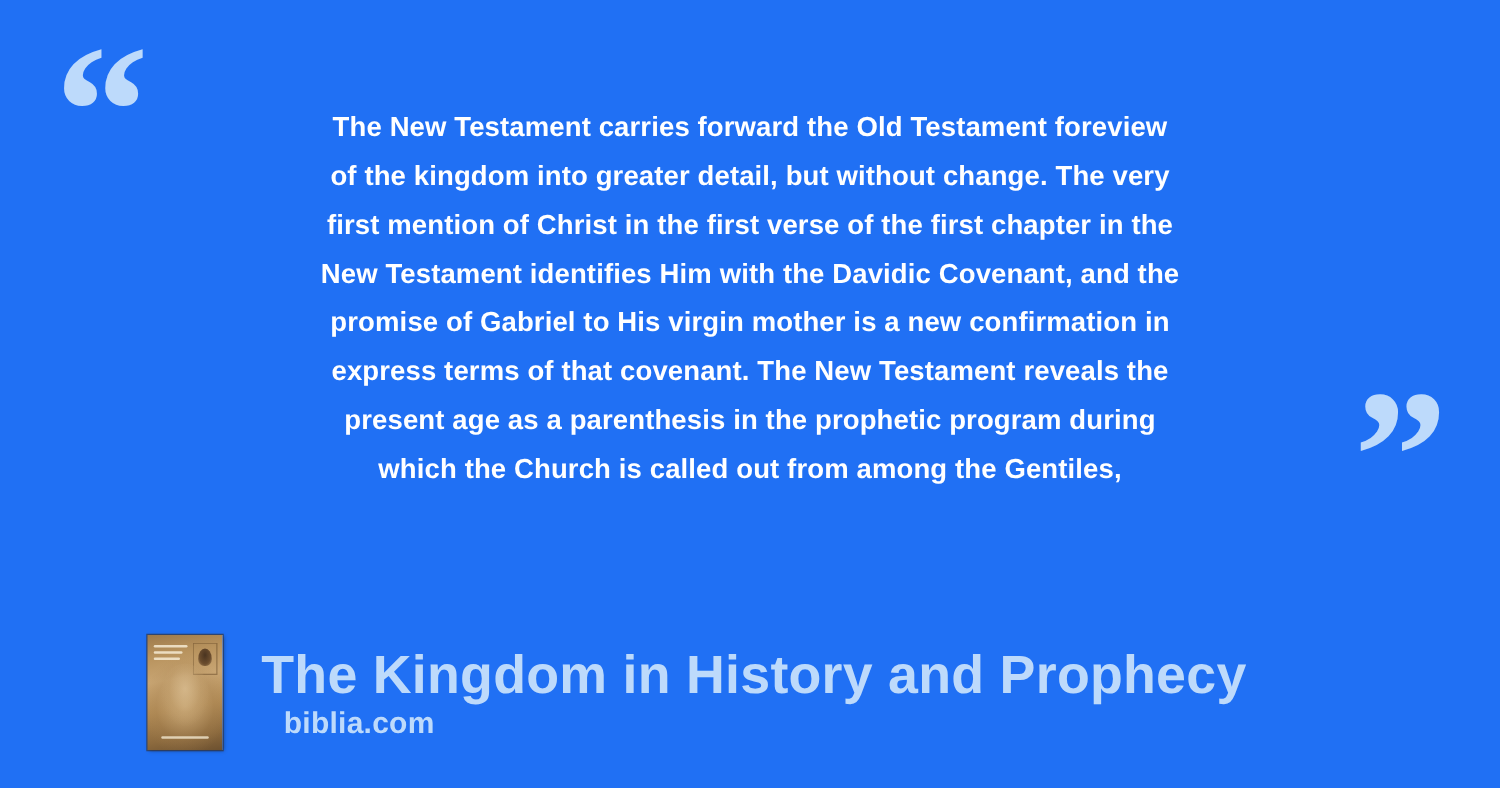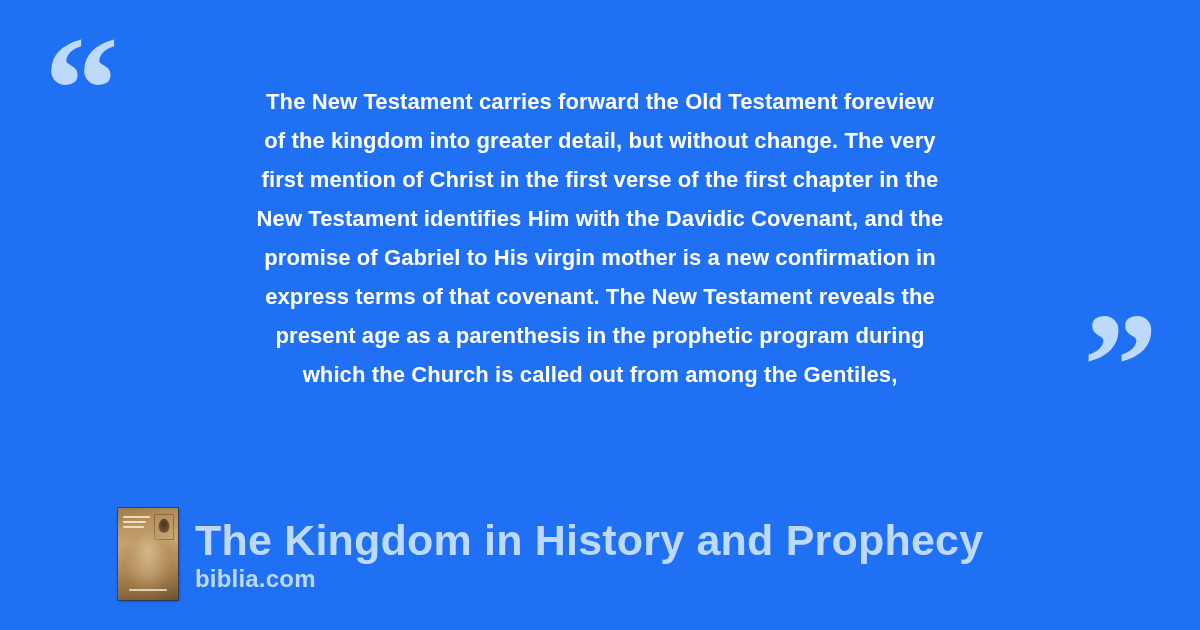--- a/index.html
+++ b/index.html
@@ -59,21 +59,21 @@
     z-index: 2;
   }
 
   
   .footer {
     position: absolute;
     left: 118px;
     bottom: 30px;
     display: flex;
     align-items: center;
-    gap: 17px;
+    gap: 31px;
   }
 
   
   .book-cover {
     position: relative;
     width: 60px;
     height: 92px;
     flex: 0 0 auto;
     background:
       radial-gradient(ellipse 70% 55% at 50% 62%,
@@ -175,20 +175,21 @@
     white-space: nowrap;
   }
   .site-name {
     color: #bddafb;
     font-family: "Liberation Sans Narrow", "Liberation Sans", sans-serif;
     font-weight: 700;
     font-size: 24px;
     line-height: 29px;
     letter-spacing: 0.2px;
     white-space: nowrap;
+    margin-left: 18px;
   }
 </style>
 </head>
 <body>
 
 <div class="quote-card">
 
   <span class="qmark qmark-open">“</span>
 
   <span class="qmark qmark-close">”</span>

